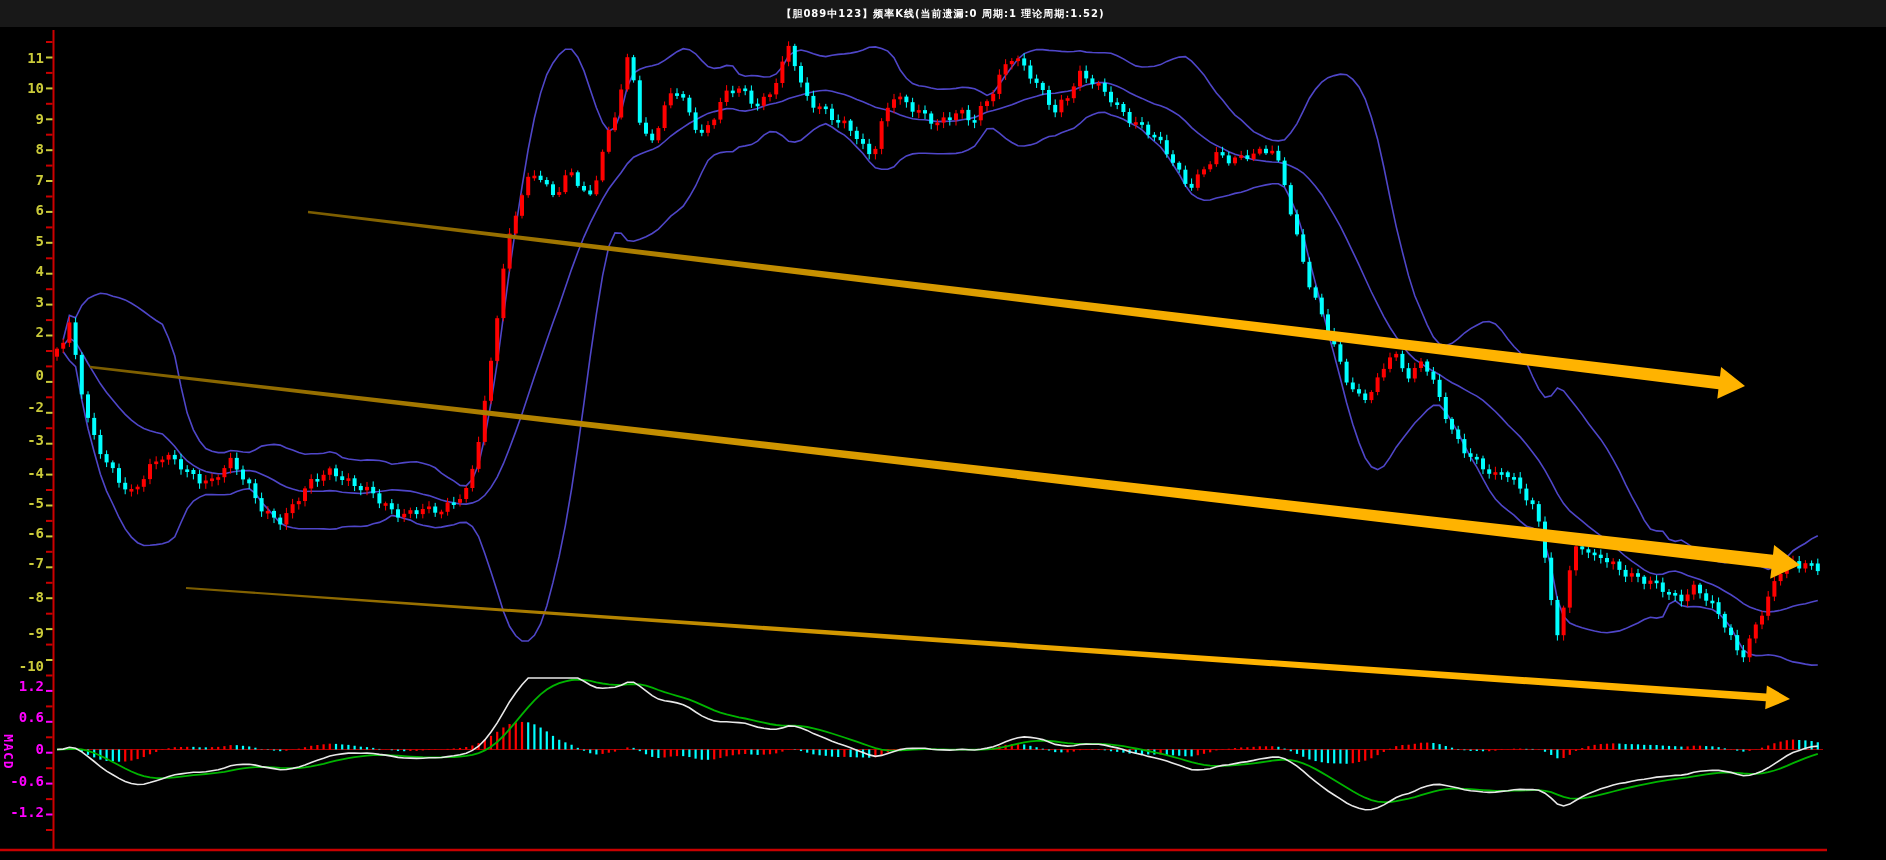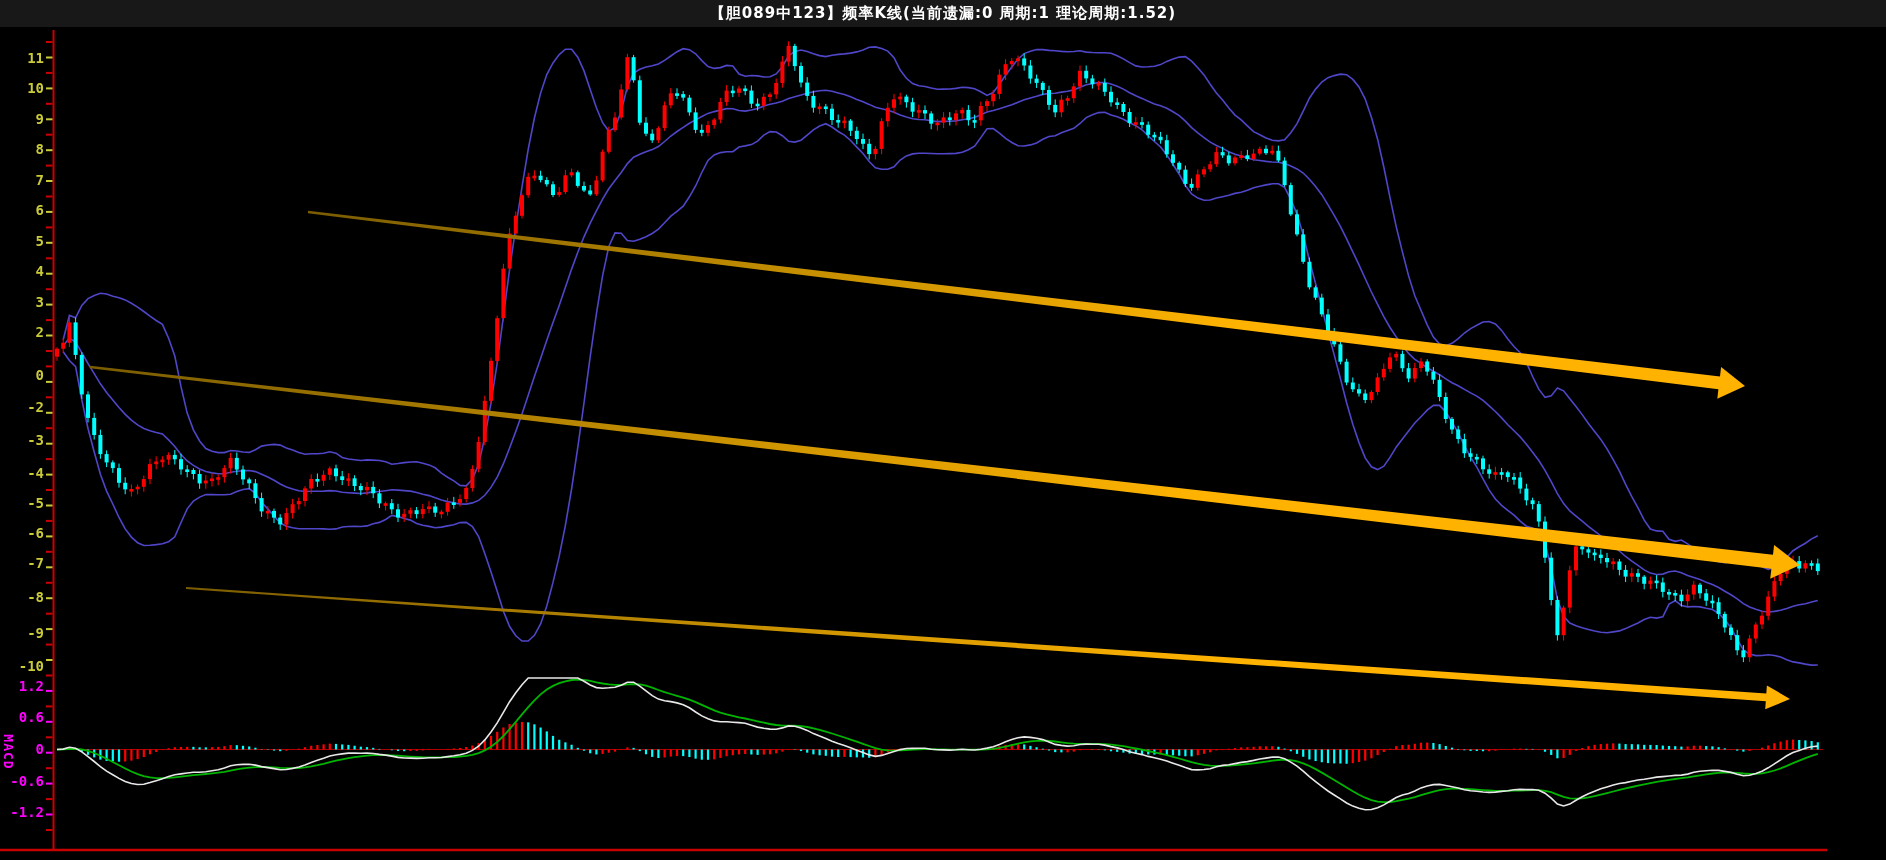--- a/index.html
+++ b/index.html
@@ -1,19 +1,19 @@
 <!DOCTYPE html>
 <html><head>
 <meta charset="utf-8">
 <style>
   html,body{margin:0;padding:0;background:#000;width:1886px;height:860px;overflow:hidden;}
   #app{position:relative;width:1886px;height:860px;background:#000;font-family:"DejaVu Sans","Liberation Sans",sans-serif;}
   #titlebar{position:absolute;left:0;top:0;width:1886px;height:27px;background:#181818;
             display:flex;align-items:center;justify-content:center;border-bottom:1px solid #000;}
-  #titlebar .t{color:#ffffff;font-size:15px;font-weight:bold;letter-spacing:1px;
+  #titlebar .t{color:#ffffff;font-size:10px;font-weight:bold;letter-spacing:1px;
                font-family:"DejaVu Sans","Liberation Sans",sans-serif;}
   #chart{position:absolute;left:0;top:0;width:1886px;height:860px;}
   #macdlabel{position:absolute;left:-24px;top:744px;width:64px;height:16px;color:#ff00ff;
              font-size:13px;font-weight:bold;font-family:"DejaVu Sans Mono","Liberation Mono",monospace;
              transform:rotate(90deg);text-align:center;letter-spacing:1px;}
 </style>
 </head>
 <body>
 
 <div id="app">

